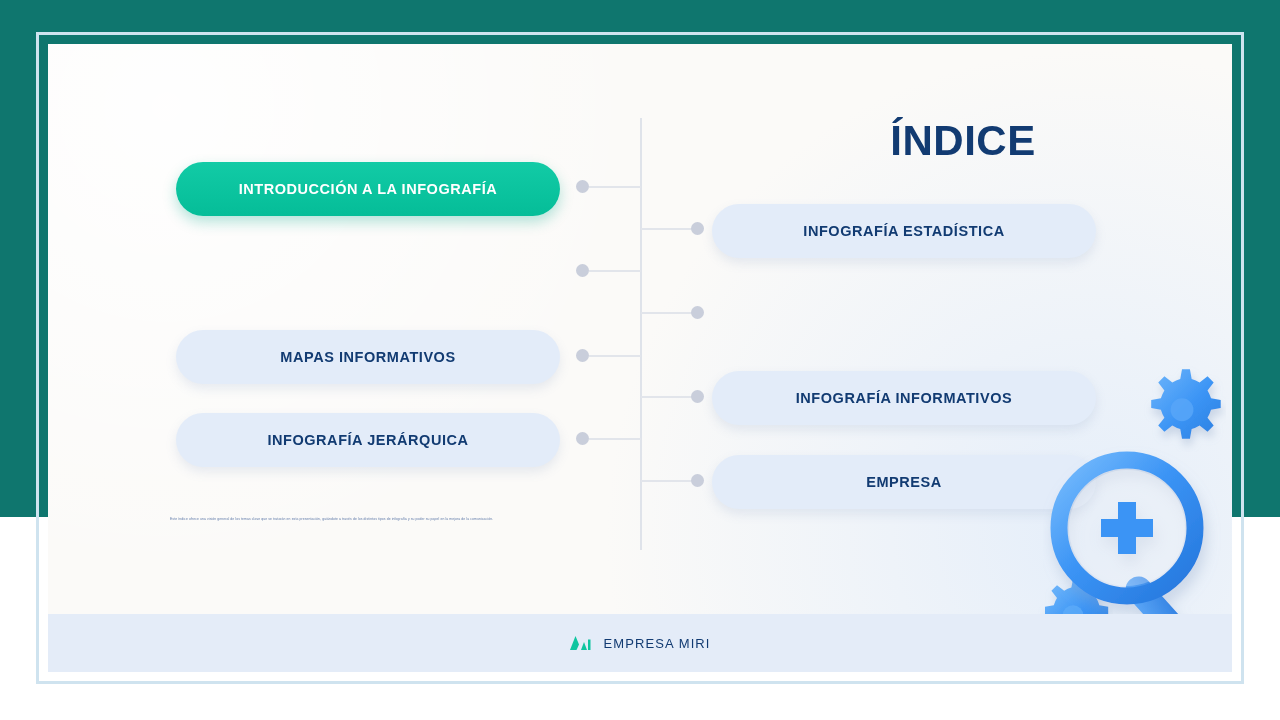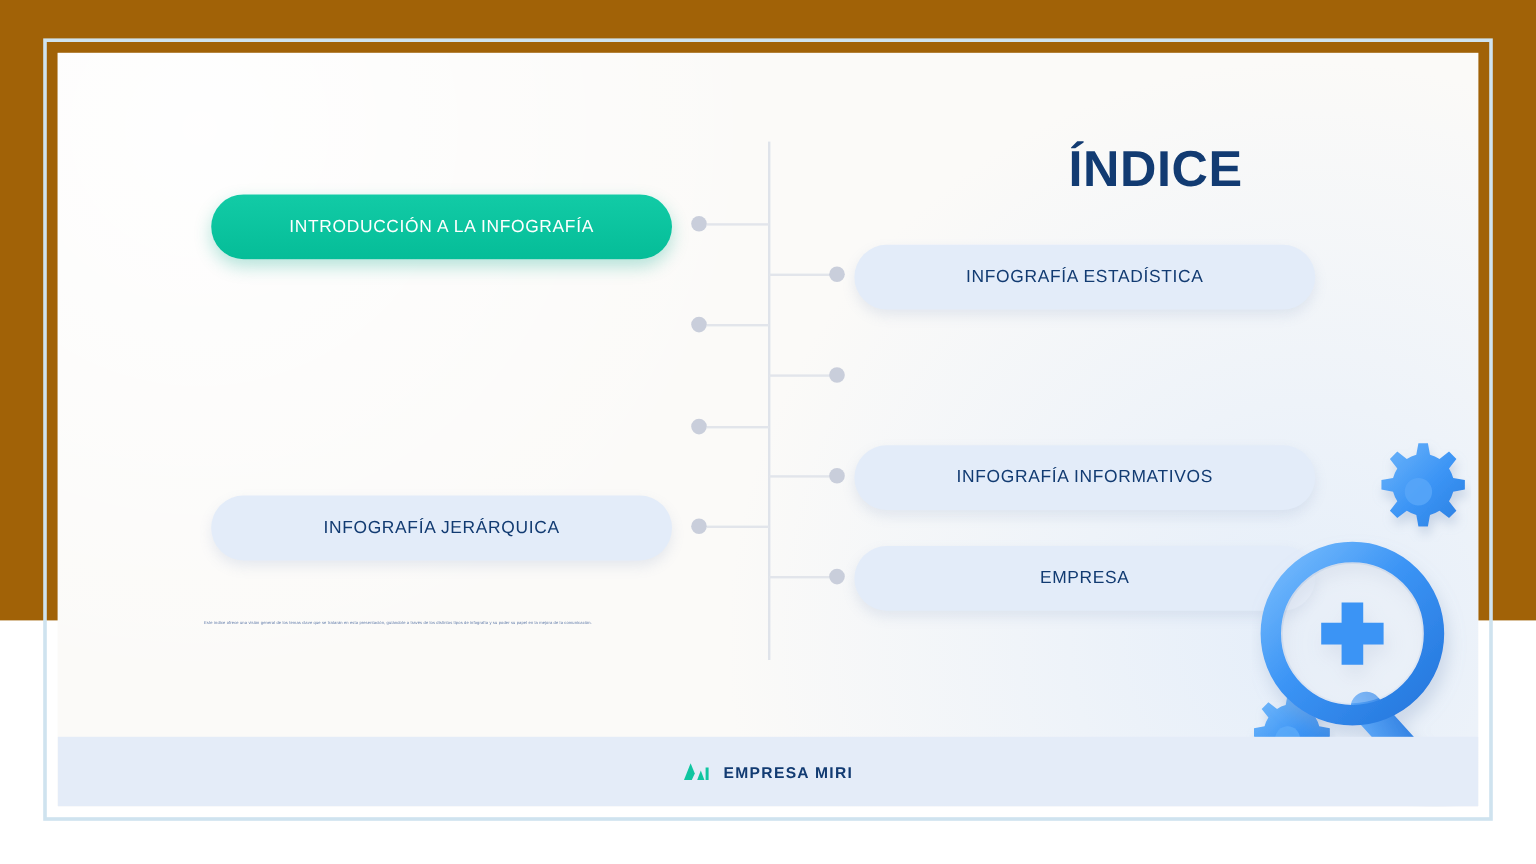--- a/index.html
+++ b/index.html
@@ -4,21 +4,21 @@
 <style>
   * { box-sizing: border-box; margin: 0; padding: 0; }
   html, body {
     width: 1280px; height: 720px;
     font-family: "Liberation Sans", sans-serif;
     overflow: hidden;
   }
   #slide-root {
     position: relative;
     width: 1280px; height: 517px;
-    background: #a16207;
+    background: #0f766e;
   }
   
   #frame-outline {
     position: absolute;
     left: 36px; top: 32px;
     width: 1208px; height: 652px;
     border: 3px solid #cfe3ef;
     background: transparent;
   }
   #card {
@@ -52,21 +52,21 @@
 
   
   .pill {
     position: absolute;
     height: 54px;
     border-radius: 27px;
     display: flex;
     align-items: center;
     justify-content: center;
     font-size: 14.5px;
-    font-weight: 400;
+    font-weight: 700;
     letter-spacing: .55px;
     color: #123b72;
     background: #e3ecf9;
     box-shadow: 0 5px 11px rgba(120,145,185,.16);
   }
   .pill.active {
     background: linear-gradient(180deg,#12cba6 0%,#05bd98 100%);
     color: #ffffff;
     box-shadow: 0 6px 14px rgba(10,170,140,.30);
   }
@@ -111,21 +111,21 @@
     width: 1184px; height: 58px;
     background: #e4ecf8;
     display: flex;
     align-items: center;
     justify-content: center;
     gap: 12px;
   }
   #footer-logo { width: 22px; height: 16px; display: block; }
   #footer-text {
     font-size: 13px;
-    font-weight: 700;
+    font-weight: 400;
     letter-spacing: 1.1px;
     color: #123b72;
   }
 
   
   #art-layer { position: absolute; inset: 0; pointer-events: none; }
   .art { position: absolute; }
   #magnifier { left: 995px; top: 400px; width: 190px; height: 230px; }
   #gear-top   { left: 1090px; top: 320px; width: 88px; height: 88px; }
   #gear-bottom{ left: 985px;  top: 530px; width: 80px; height: 80px; }
@@ -162,20 +162,23 @@
     <div class="node-dot" style="left:643px; top:262px;"></div>
 
     <div class="branch" style="left:593px; top:352px; width:56px;"></div>
     <div class="node-dot" style="left:643px; top:346px;"></div>
 
     <div class="branch" style="left:593px; top:436px; width:56px;"></div>
     <div class="node-dot" style="left:643px; top:430px;"></div>
 
     <div class="pill left active" style="top:118px;">
       <span>INTRODUCCIÓN A LA INFOGRAFÍA</span>
+    </div>
+    <div class="pill left" style="top:286px;">
+      <span>MAPAS INFORMATIVOS</span>
     </div>
     <div class="pill left" style="top:369px;">
       <span>INFOGRAFÍA JERÁRQUICA</span>
     </div>
 
     <div class="pill right" style="top:160px;">
       <span>INFOGRAFÍA ESTADÍSTICA</span>
     </div>
     <div class="pill right" style="top:327px;">
       <span>INFOGRAFÍA INFORMATIVOS</span>

